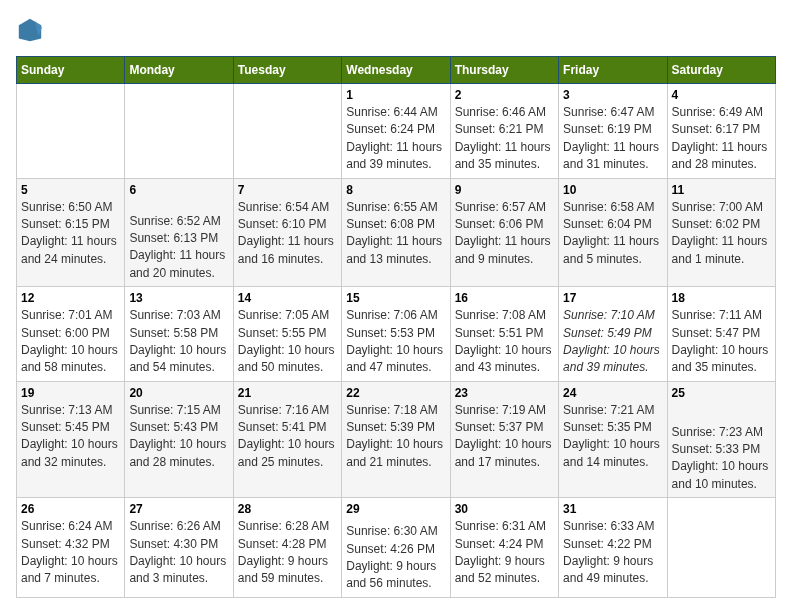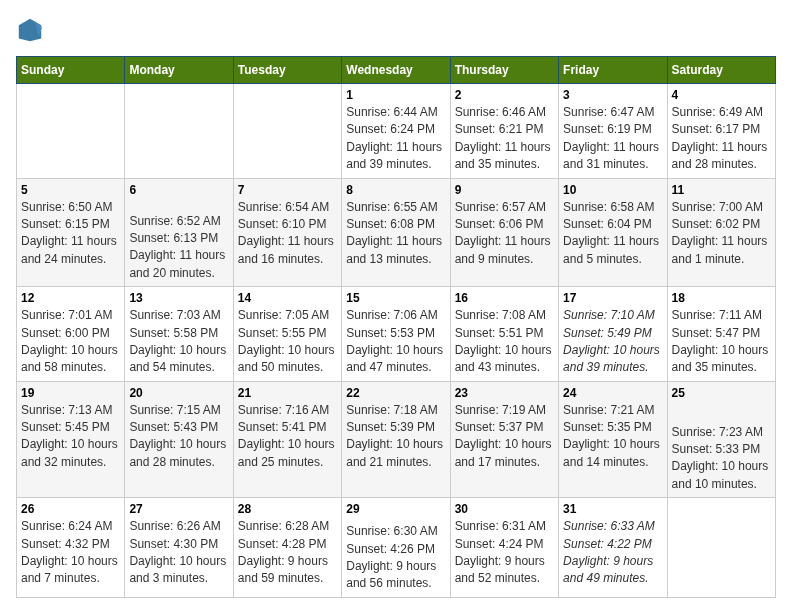--- a/index.html
+++ b/index.html
@@ -334,21 +334,21 @@
         </td>
         <td>
           <span class="day-number">30</span>
           <div class="day-info" style="white-space: pre-line;">Sunrise: 6:31 AM
 Sunset: 4:24 PM
 Daylight: 9 hours
 and 52 minutes.</div>
         </td>
         <td>
           <span class="day-number">31</span>
-          <div class="day-info" style="white-space: pre-line; font-style: italic;">Sunrise: 6:33 AM
+          <div class="day-info" style="white-space: pre-line;">Sunrise: 6:33 AM
 Sunset: 4:22 PM
 Daylight: 9 hours
 and 49 minutes.</div>
         </td>
         <td class="empty"></td>
       </tr>
     </tbody>
 </table>
 
 </body></html>

